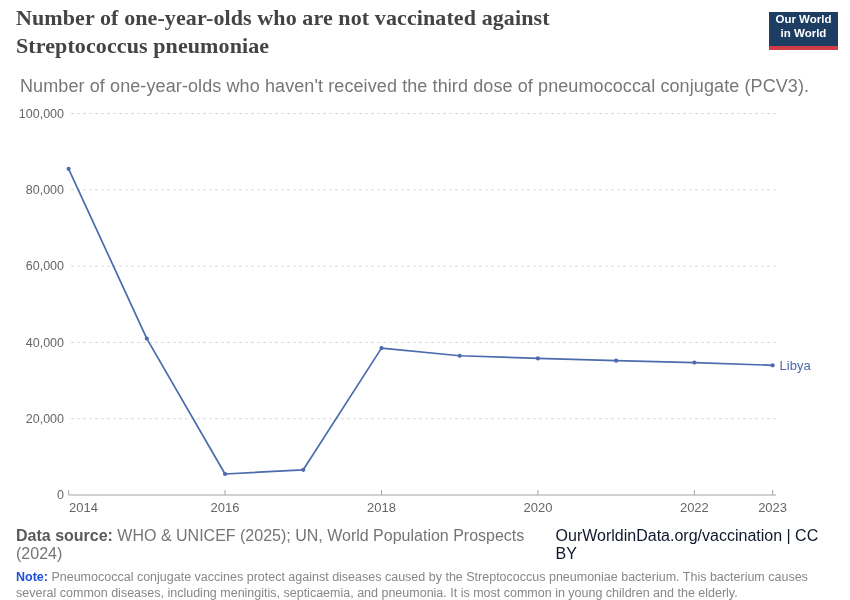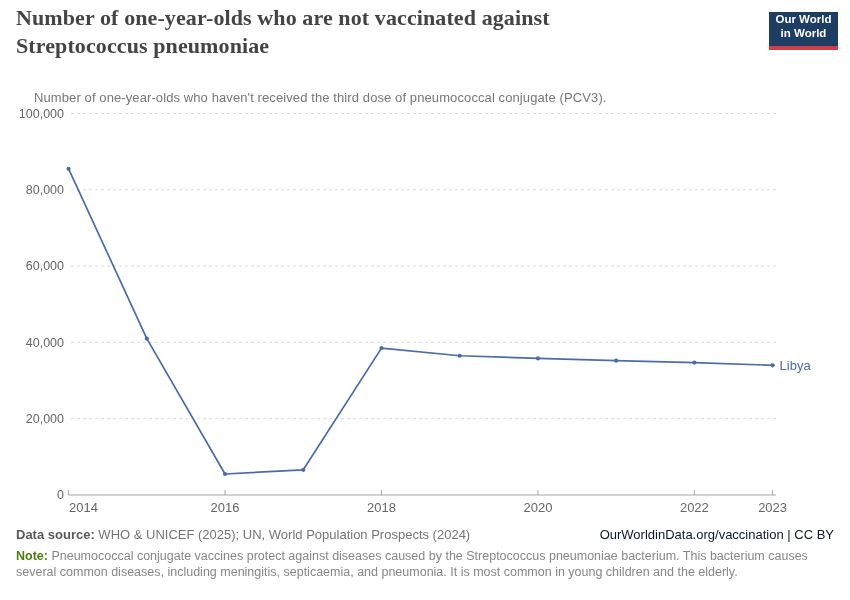--- a/index.html
+++ b/index.html
@@ -10,38 +10,38 @@
   }
   .page{position:absolute;inset:0;}
   h1.title{
     position:absolute;left:16px;top:4px;margin:0;
     max-width:660px;
     font-family:"Liberation Serif","DejaVu Serif",serif;
     font-weight:700;font-size:22px;line-height:28px;color:#444444;
     letter-spacing:.1px;
   }
   .subtitle{
-    position:absolute;left:16px;top:72px;margin:18px;
-    font-size:13px;color:#777777;letter-spacing:.1px;
+    position:absolute;left:16px;top:72px;margin:4px;
+    font-size:18px;color:#777777;letter-spacing:.1px;
   }
   .logo{
     position:absolute;top:12px;right:12px;width:69px;height:34px;
     background:#1d3d63;border-bottom:4px solid #d13d44;
     color:#ffffff;font-weight:700;font-size:11.5px;line-height:14px;
     text-align:center;display:flex;flex-direction:column;
   }
   svg.chart{position:absolute;left:0;top:100px;}
   .axis-text{fill:#666666;}
   footer{position:absolute;left:16px;right:16px;top:527px;}
   .src-row{display:flex;justify-content:space-between;align-items:flex-start;
-    font-size:13px;color:#757575;}
+    font-size:16px;color:#757575;}
   .src-row .b{font-weight:700;color:#5a5a5a;}
   .src-right{color:#0f172a;text-decoration:none;}
   .note{margin-top:6px;font-size:12.5px;line-height:16px;color:#878787;}
-  .note .b{font-weight:700;color:#4d7c0f;}
+  .note .b{font-weight:700;color:#1d4ed8;}
 </style>
 </head>
 <body>
 
 <div class="page">
 
   <h1 class="title">Number of one-year-olds who are not vaccinated against Streptococcus pneumoniae</h1>
 
   <div class="logo">
     <div>Our World</div>

